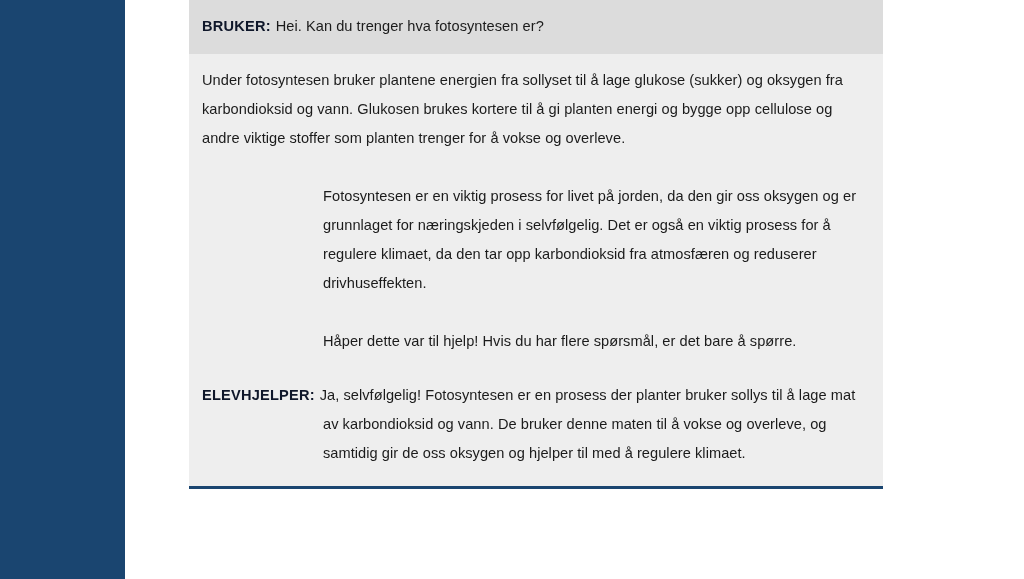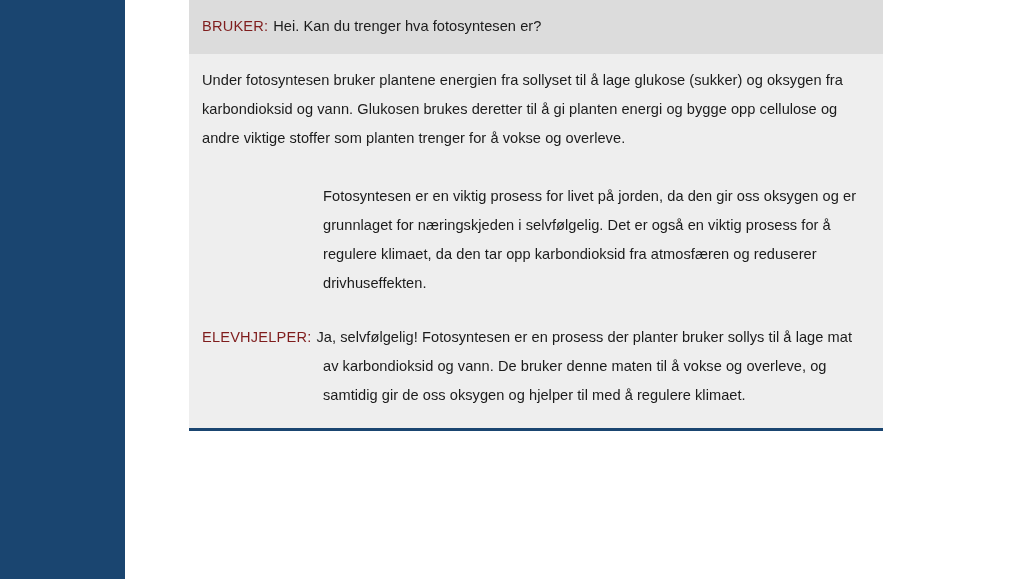--- a/index.html
+++ b/index.html
@@ -56,22 +56,22 @@
   }
   .msg {
     position: relative;
     padding-left: 0;
     font-size: 14.6px;
     line-height: 29px;
     color: #1b1b1b;
     letter-spacing: 0.05px;
   }
   .msg .speaker {
-    font-weight: normal;
-    color: #7f1d1d;
+    font-weight: bold;
+    color: #0f172a;
     letter-spacing: 0.2px;
     white-space: nowrap;
     margin-top: 20px;
   }
   
   .msg-user .body-wrap {
     display: block;
     padding-left: 84px;
     text-indent: -84px;
   }
@@ -105,22 +105,23 @@
   <div id="transcript">
 
     <div class="turn turn-user">
       <div class="msg msg-user">
         <span class="body-wrap"><span class="speaker">BRUKER:</span><span class="gap"></span><span>Hei. Kan du trenger hva fotosyntesen er?</span></span>
       </div>
     </div>
 
     <div class="turn turn-assistant">
       <div class="msg msg-assistant">
-        <p>Under fotosyntesen bruker plantene energien fra sollyset til å lage glukose (sukker) og oksygen fra karbondioksid og vann. Glukosen brukes deretter til å gi planten energi og bygge opp cellulose og andre viktige stoffer som planten trenger for å vokse og overleve.</p>
+        <p>Under fotosyntesen bruker plantene energien fra sollyset til å lage glukose (sukker) og oksygen fra karbondioksid og vann. Glukosen brukes kortere til å gi planten energi og bygge opp cellulose og andre viktige stoffer som planten trenger for å vokse og overleve.</p>
         <p>Fotosyntesen er en viktig prosess for livet på jorden, da den gir oss oksygen og er grunnlaget for næringskjeden i selvfølgelig. Det er også en viktig prosess for å regulere klimaet, da den tar opp karbondioksid fra atmosfæren og reduserer drivhuseffekten.</p>
+        <p>Håper dette var til hjelp! Hvis du har flere spørsmål, er det bare å spørre.</p>
       </div>
     </div>
 
 
     <div class="turn turn-assistant last">
       <div class="msg msg-assistant">
         <p>
             <span class="body-wrap"><span class="speaker">ELEVHJELPER:</span><span class="gap"></span><span>Ja, selvfølgelig! Fotosyntesen er en prosess der planter bruker sollys til å lage mat av karbondioksid og vann. De bruker denne maten til å vokse og overleve, og samtidig gir de oss oksygen og hjelper til med å regulere klimaet.</span></span>
           </p>
       </div>

